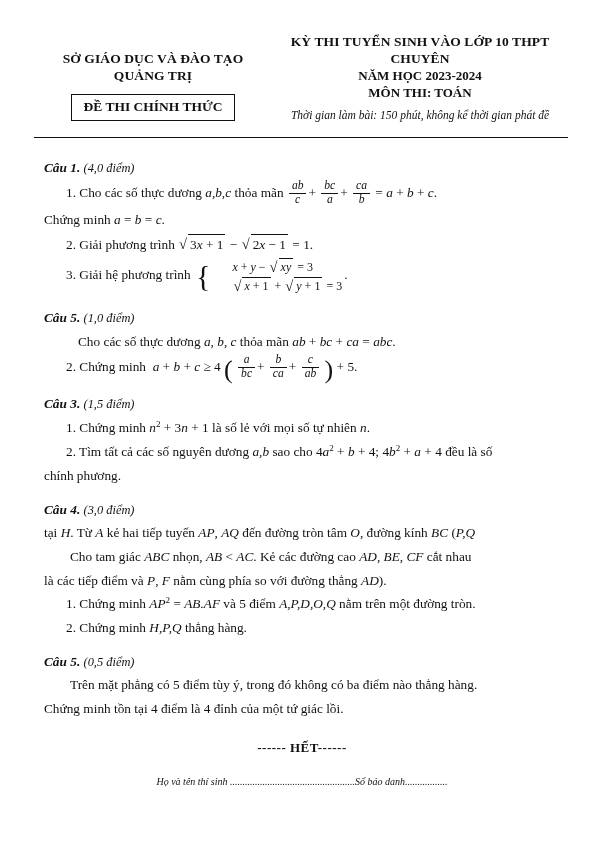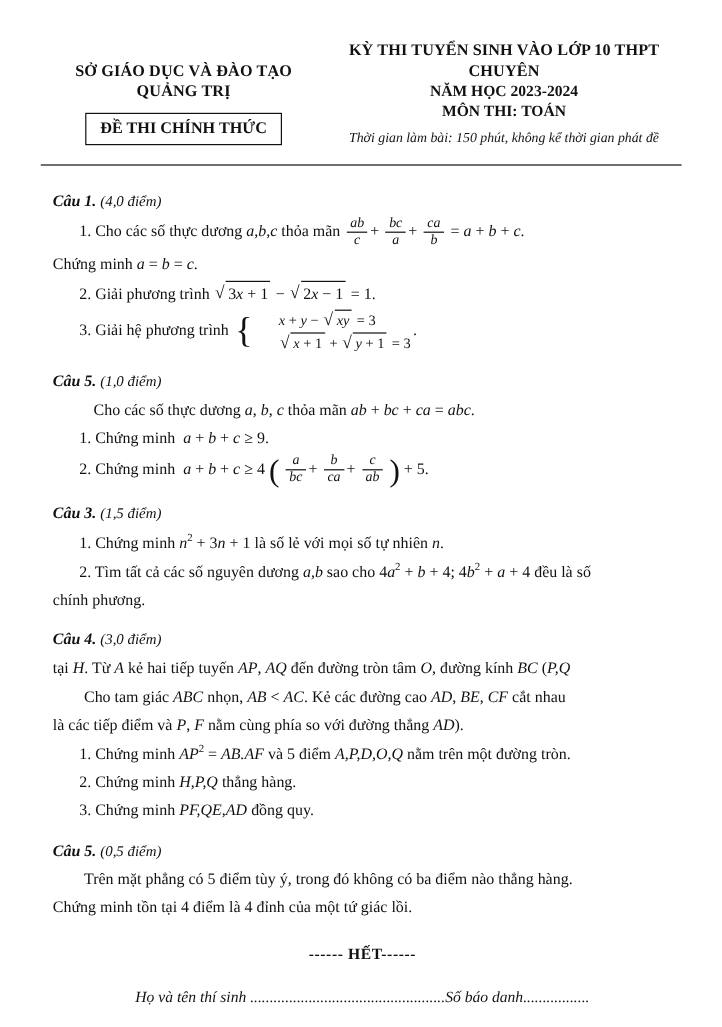--- a/index.html
+++ b/index.html
@@ -147,21 +147,21 @@
     text-align:center;
     font-weight:bold;
     margin-top:18px;
     font-size:13px;
     letter-spacing:.5px;
   }
   .footer-line{
     margin-top:16px;
     text-align:center;
     font-style:italic;
-    font-size:13px;
+    font-size:10px;
   }
   sup{font-size:9px;}
 </style>
 </head>
 <body>
 
 <div class="page">
 
   <div class="header">
     <div class="hdr-left">
@@ -215,23 +215,20 @@
     </div>
 
     <div class="cau">
       <span>Câu 5.</span>
       <span class="pt">(1,0 điểm)</span>
     </div>
     <div class="line indent2">
       Cho các số thực dương <i>a</i>, <i>b</i>, <i>c</i> thỏa mãn <i>ab</i> + <i>bc</i> + <i>ca</i> = <i>abc</i>.
     </div>
     <div class="line indent1">
-      1. Chứng minh &nbsp;<i>a</i> + <i>b</i> + <i>c</i> ≥ 9.
-    </div>
-    <div class="line indent1">
       2. Chứng minh &nbsp;<i>a</i> + <i>b</i> + <i>c</i> ≥ 4
       <span class="bigparen">(</span>
       <span class="frac"><span class="num"><i>a</i></span><span class="den"><i>bc</i></span></span>+
       <span class="frac"><span class="num"><i>b</i></span><span class="den"><i>ca</i></span></span>+
       <span class="frac"><span class="num"><i>c</i></span><span class="den"><i>ab</i></span></span>
       <span class="bigparen">)</span> + 5.
     </div>
 
     <div class="cau">
       <span>Câu 3.</span>
@@ -259,23 +256,20 @@
     </div>
     <div class="line">
       là các tiếp điểm và <i>P</i>, <i>F</i> nằm cùng phía so với đường thẳng <i>AD</i>).
     </div>
     <div class="line indent1">
       1. Chứng minh <i>AP</i><sup>2</sup> = <i>AB.AF</i> và 5 điểm <i>A,P,D,O,Q</i> nằm trên một đường tròn.
     </div>
     <div class="line indent1">
       2. Chứng minh <i>H,P,Q</i> thẳng hàng.
     </div>
-    <div class="line indent1">
-      3. Chứng minh <i>PF,QE,AD</i> đồng quy.
-    </div>
 
     <div class="cau">
       <span>Câu 5.</span>
       <span class="pt">(0,5 điểm)</span>
     </div>
     <div class="line indentp">
       Trên mặt phẳng có 5 điểm tùy ý, trong đó không có ba điểm nào thẳng hàng.
     </div>
     <div class="line">
       Chứng minh tồn tại 4 điểm là 4 đỉnh của một tứ giác lồi.

